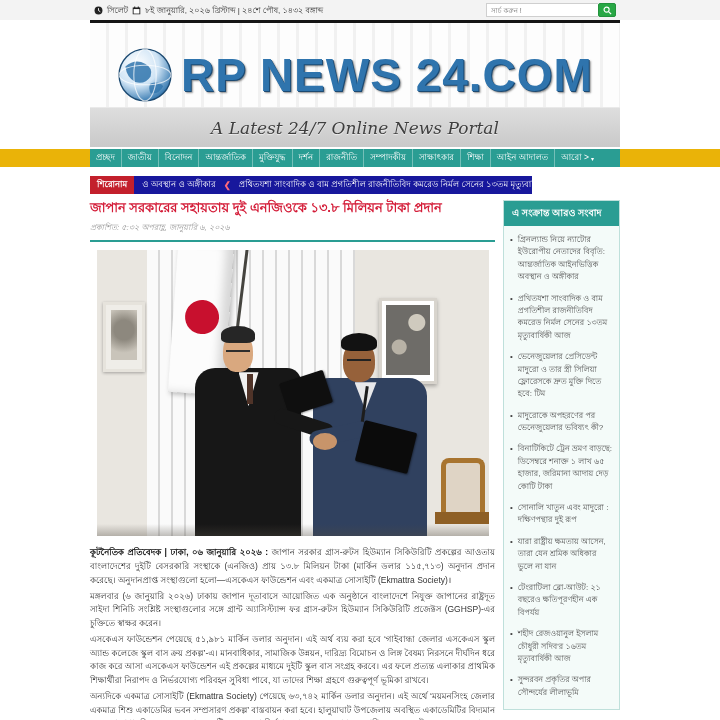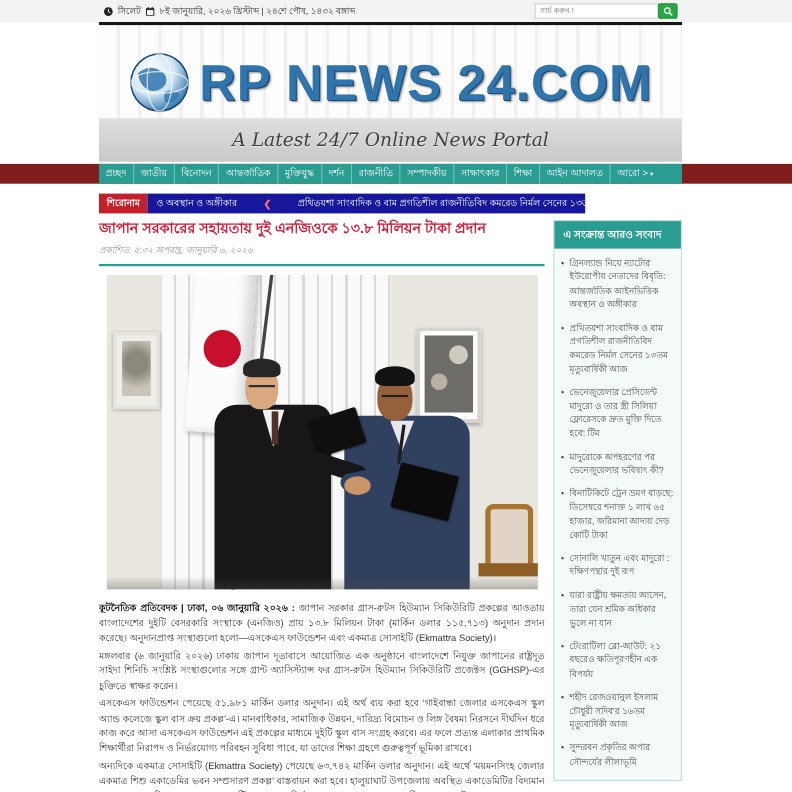--- a/index.html
+++ b/index.html
@@ -39,38 +39,38 @@
     height:40px; display:flex; align-items:center; justify-content:center;
     background:linear-gradient(#dedede,#c9c9c9);
     border-top:1px solid #e9e9e9;
   }
   .tagline {
     font-family:"DejaVu Serif", serif; font-style:italic; font-size:17px; color:#3f3f3f;
     text-shadow:0 1px 1px rgba(255,255,255,.7);
   }
 
   
-  .navband { width:100%; background:#7f1d1d; margin-top:2px; }
+  .navband { width:100%; background:#eab308; margin-top:2px; }
   .nav { width:530px; margin-left:90px; background:#2a9d93; display:flex; align-items:stretch; height:18px; }
   .nav-item {
     display:flex; align-items:center; padding:0 6px; color:#ffffff; font-size:8.5px;
     border-right:1px solid rgba(255,255,255,.35); cursor:pointer; white-space:nowrap;
   }
   .nav-item:last-child { border-right:none; }
   .caret { font-size:6px; margin-left:2px; }
 
   
   .ticker-row { width:442px; margin-left:90px; margin-top:9px; display:flex; height:18px; }
   .ticker-label {
     background:#c3202c; color:#fff; font-size:8.5px; font-weight:bold;
     display:flex; align-items:center; padding:0 7px; flex:0 0 auto;
   }
   .ticker-track {
     background:#17179c; color:#fff; font-size:8.5px; flex:1 1 auto;
-    display:flex; align-items:center; gap:24px; padding:0 8px;
+    display:flex; align-items:center; gap:8px; padding:0 8px;
     overflow:hidden; white-space:nowrap;
   }
   .ticker-sep { color:#ff6a7a; font-weight:bold; }
 
   
   .main { width:530px; margin-left:90px; margin-top:6px; display:flex; gap:8px; }
   .article-col { width:405px; flex:0 0 405px; }
   .sidebar { width:117px; flex:0 0 117px; }
 
   .headline { color:#d41c38; font-size:13px; font-weight:bold; line-height:1.25; }

